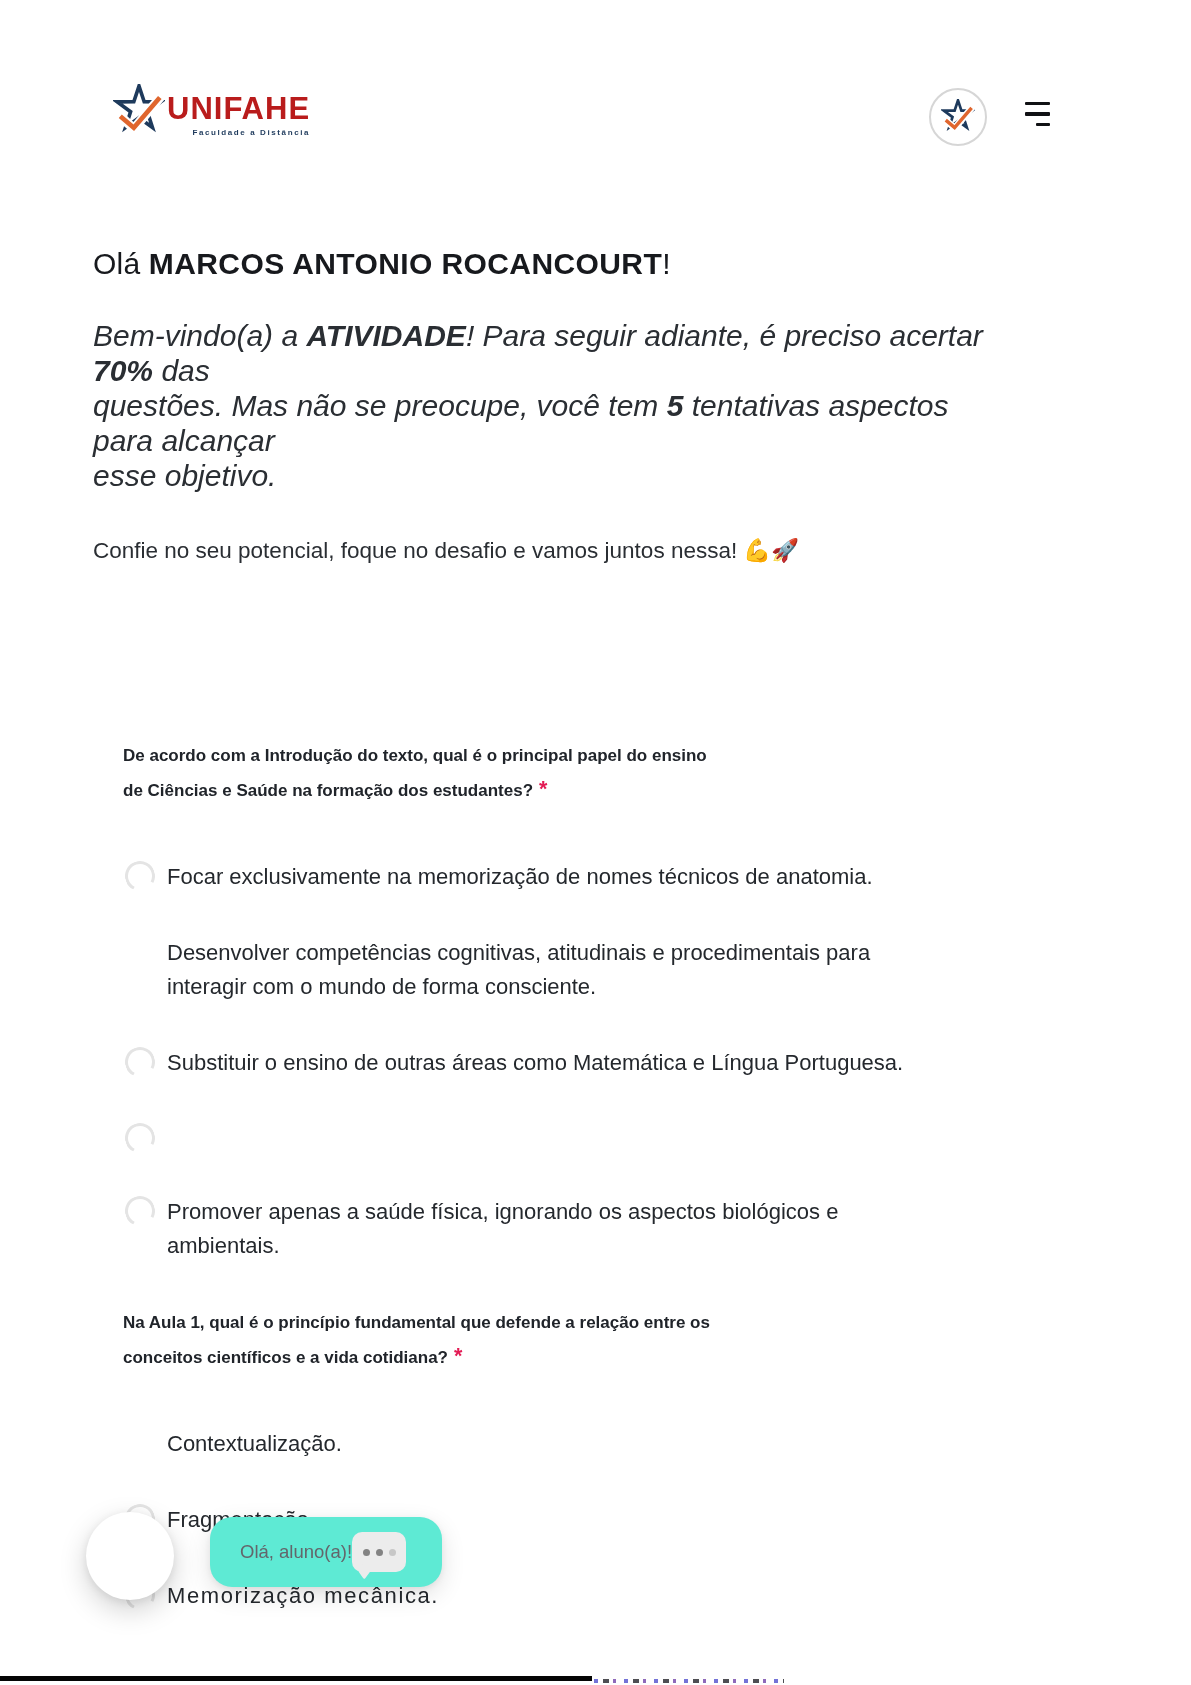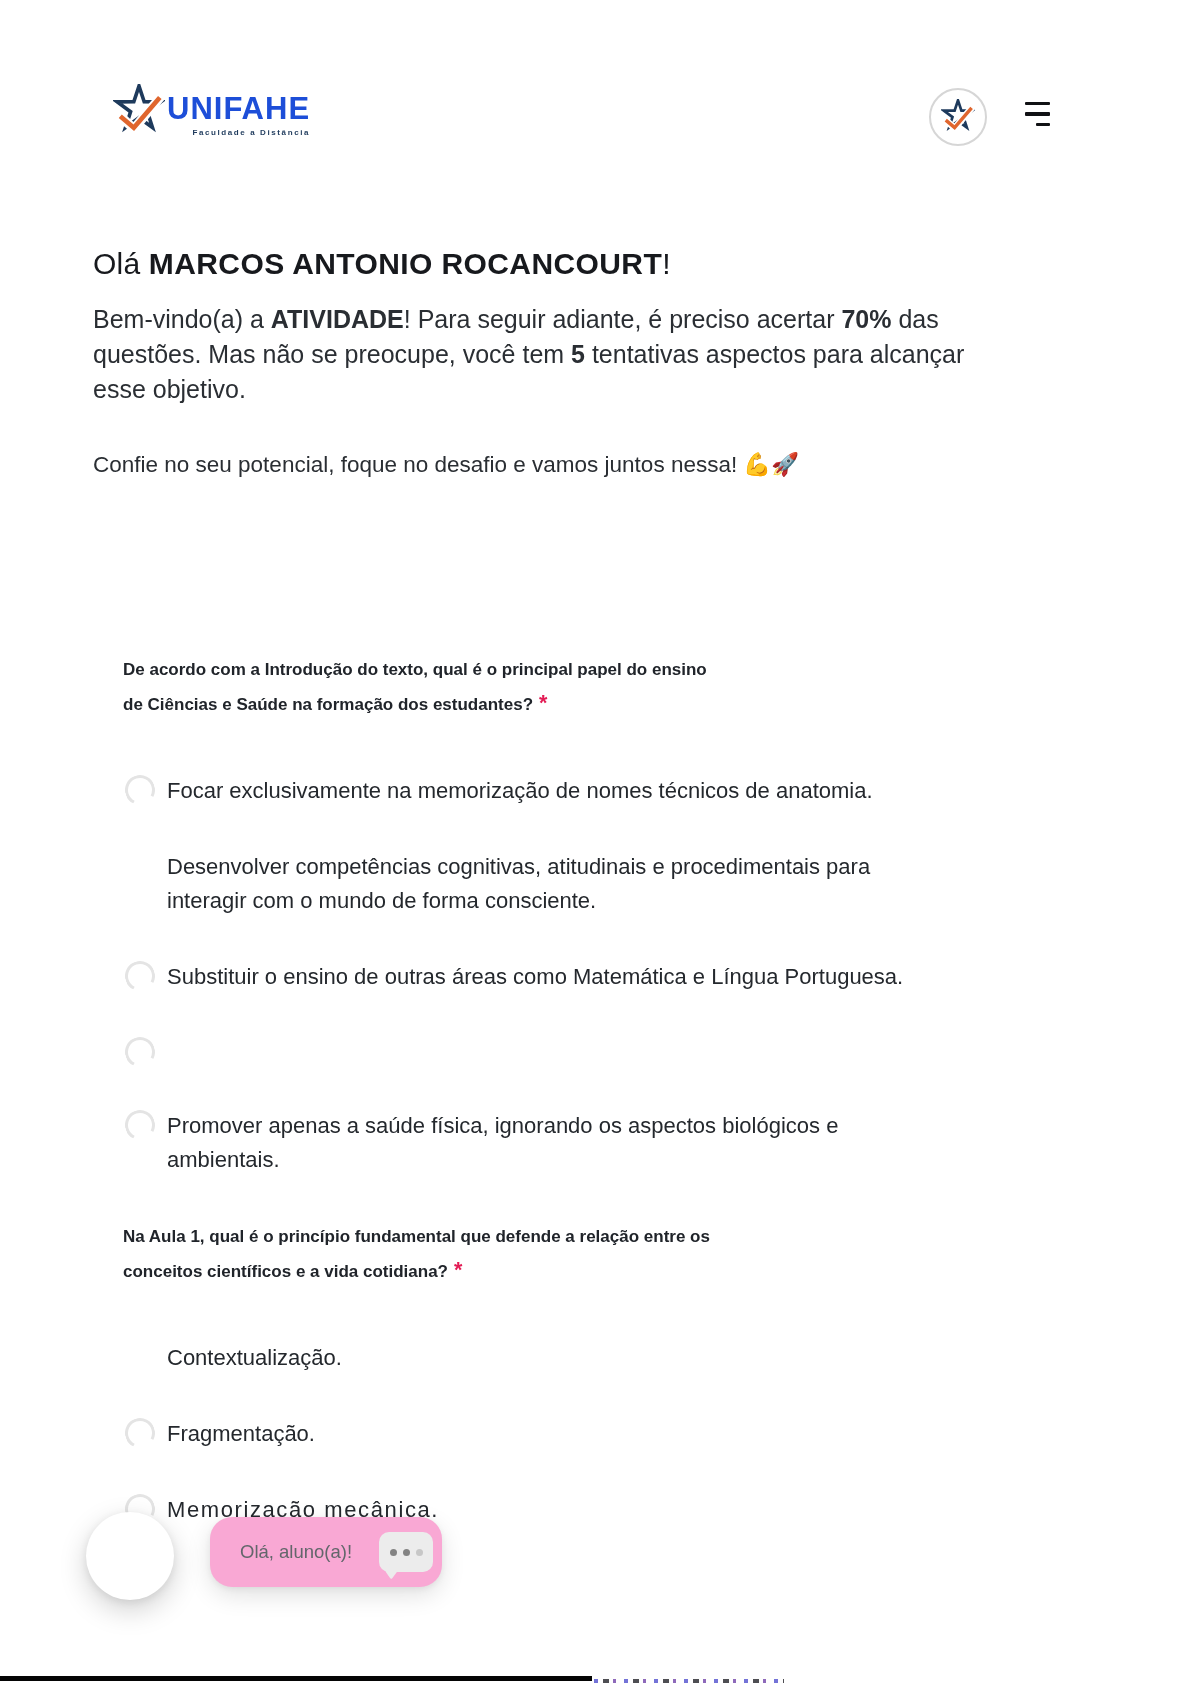--- a/index.html
+++ b/index.html
@@ -8,21 +8,21 @@
     width:1191px; height:1685px; position:relative; overflow:hidden;
     font-family:"Liberation Sans", sans-serif; color:#24282d;
   }
   .page { position:absolute; inset:0; background:#ffffff; }
 
   
   .logo { position:absolute; left:113px; top:84px; display:flex; align-items:flex-start; cursor:pointer; }
   .logo-star { width:52px; height:52px; margin-right:2px; }
   .logo-textwrap { display:flex; flex-direction:column; align-items:flex-end; }
   .logo-name {
-    font-size:31px; font-weight:700; color:#1d4ed8; letter-spacing:1px; line-height:34px; margin-top:8px;
+    font-size:31px; font-weight:700; color:#b91c1c; letter-spacing:1px; line-height:34px; margin-top:8px;
   }
   .logo-tagline {
     font-size:8px; font-weight:700; color:#1e3a5c; letter-spacing:1.6px; margin-top:2px;
   }
   .avatar-badge {
     position:absolute; left:929px; top:88px; width:58px; height:58px; border-radius:50%;
     background:#fff; border:2px solid #d6d6d6; display:flex; align-items:center; justify-content:center;
     cursor:pointer;
   }
   .avatar-badge svg { width:34px; height:34px; }
@@ -31,21 +31,21 @@
     display:flex; flex-direction:column; align-items:flex-end; justify-content:space-between;
     cursor:pointer; background:none; border:none;
   }
   .hamburger .bar { height:3.2px; background:#101114; border-radius:1px; width:100%; }
   .hamburger .bar.short { width:14px; }
 
   
   .main { position:absolute; left:93px; top:246px; width:980px; }
   .greeting { font-size:30px; font-weight:400; color:#17191d; line-height:36px; letter-spacing:0.2px; }
   .greeting b { font-weight:700; letter-spacing:0.4px; }
-  .intro { margin-top:20px; font-size:25px; line-height:35px; color:#2a2e33; max-width:905px; }
+  .intro { margin-top:36px; font-size:30px; line-height:35px; color:#2a2e33; max-width:905px;font-style:italic; }
   .intro .b { font-weight:700; }
   .motivation { margin-top:40px; font-size:22.5px; line-height:35px; color:#2a2e33; }
 
   .questions { margin-top:170px; padding-left:30px; }
   .question + .question { margin-top:0; }
   .q-text {
     font-size:17px; font-weight:700; line-height:35px; color:#20242a;
     white-space:pre-line; display:inline;
   }
   .q-required { color:#e31b54; font-weight:700; font-size:21.5px; margin-left:6px; }
@@ -63,22 +63,22 @@
   .option-label.stretch { letter-spacing:1.6px; }
 
   
   .chat-launcher {
     position:absolute; left:86px; top:1512px; width:88px; height:88px; border-radius:50%;
     background:#ffffff; box-shadow:0 10px 28px rgba(0,0,0,0.18), 0 2px 8px rgba(0,0,0,0.08);
     z-index:40; cursor:pointer; border:none;
   }
   .chat-bubble {
     position:absolute; left:210px; top:1517px; width:232px; height:70px; border-radius:22px;
-    background:#f9a8d4; box-shadow:0 8px 24px rgba(0,0,0,0.12), 0 2px 6px rgba(0,0,0,0.06);
-    display:flex; align-items:center; justify-content:space-between;
+    background:#5eead4; box-shadow:0 8px 24px rgba(0,0,0,0.12), 0 2px 6px rgba(0,0,0,0.06);
+    display:flex; align-items:center; justify-content:flex-start;
     padding:0 9px 0 30px; z-index:41; cursor:pointer;
   }
   .chat-msg { font-size:18.5px; color:#63666b; }
   .typing-chip {
     position:relative; width:54px; height:40px; border-radius:10px; background:#ececec;
     display:flex; align-items:center; justify-content:center; gap:6px;
   }
   .typing-chip::after {
     content:""; position:absolute; left:7px; bottom:-4px; width:11px; height:11px;
     background:#ececec; transform:rotate(55deg) skewX(18deg); border-radius:2px;

